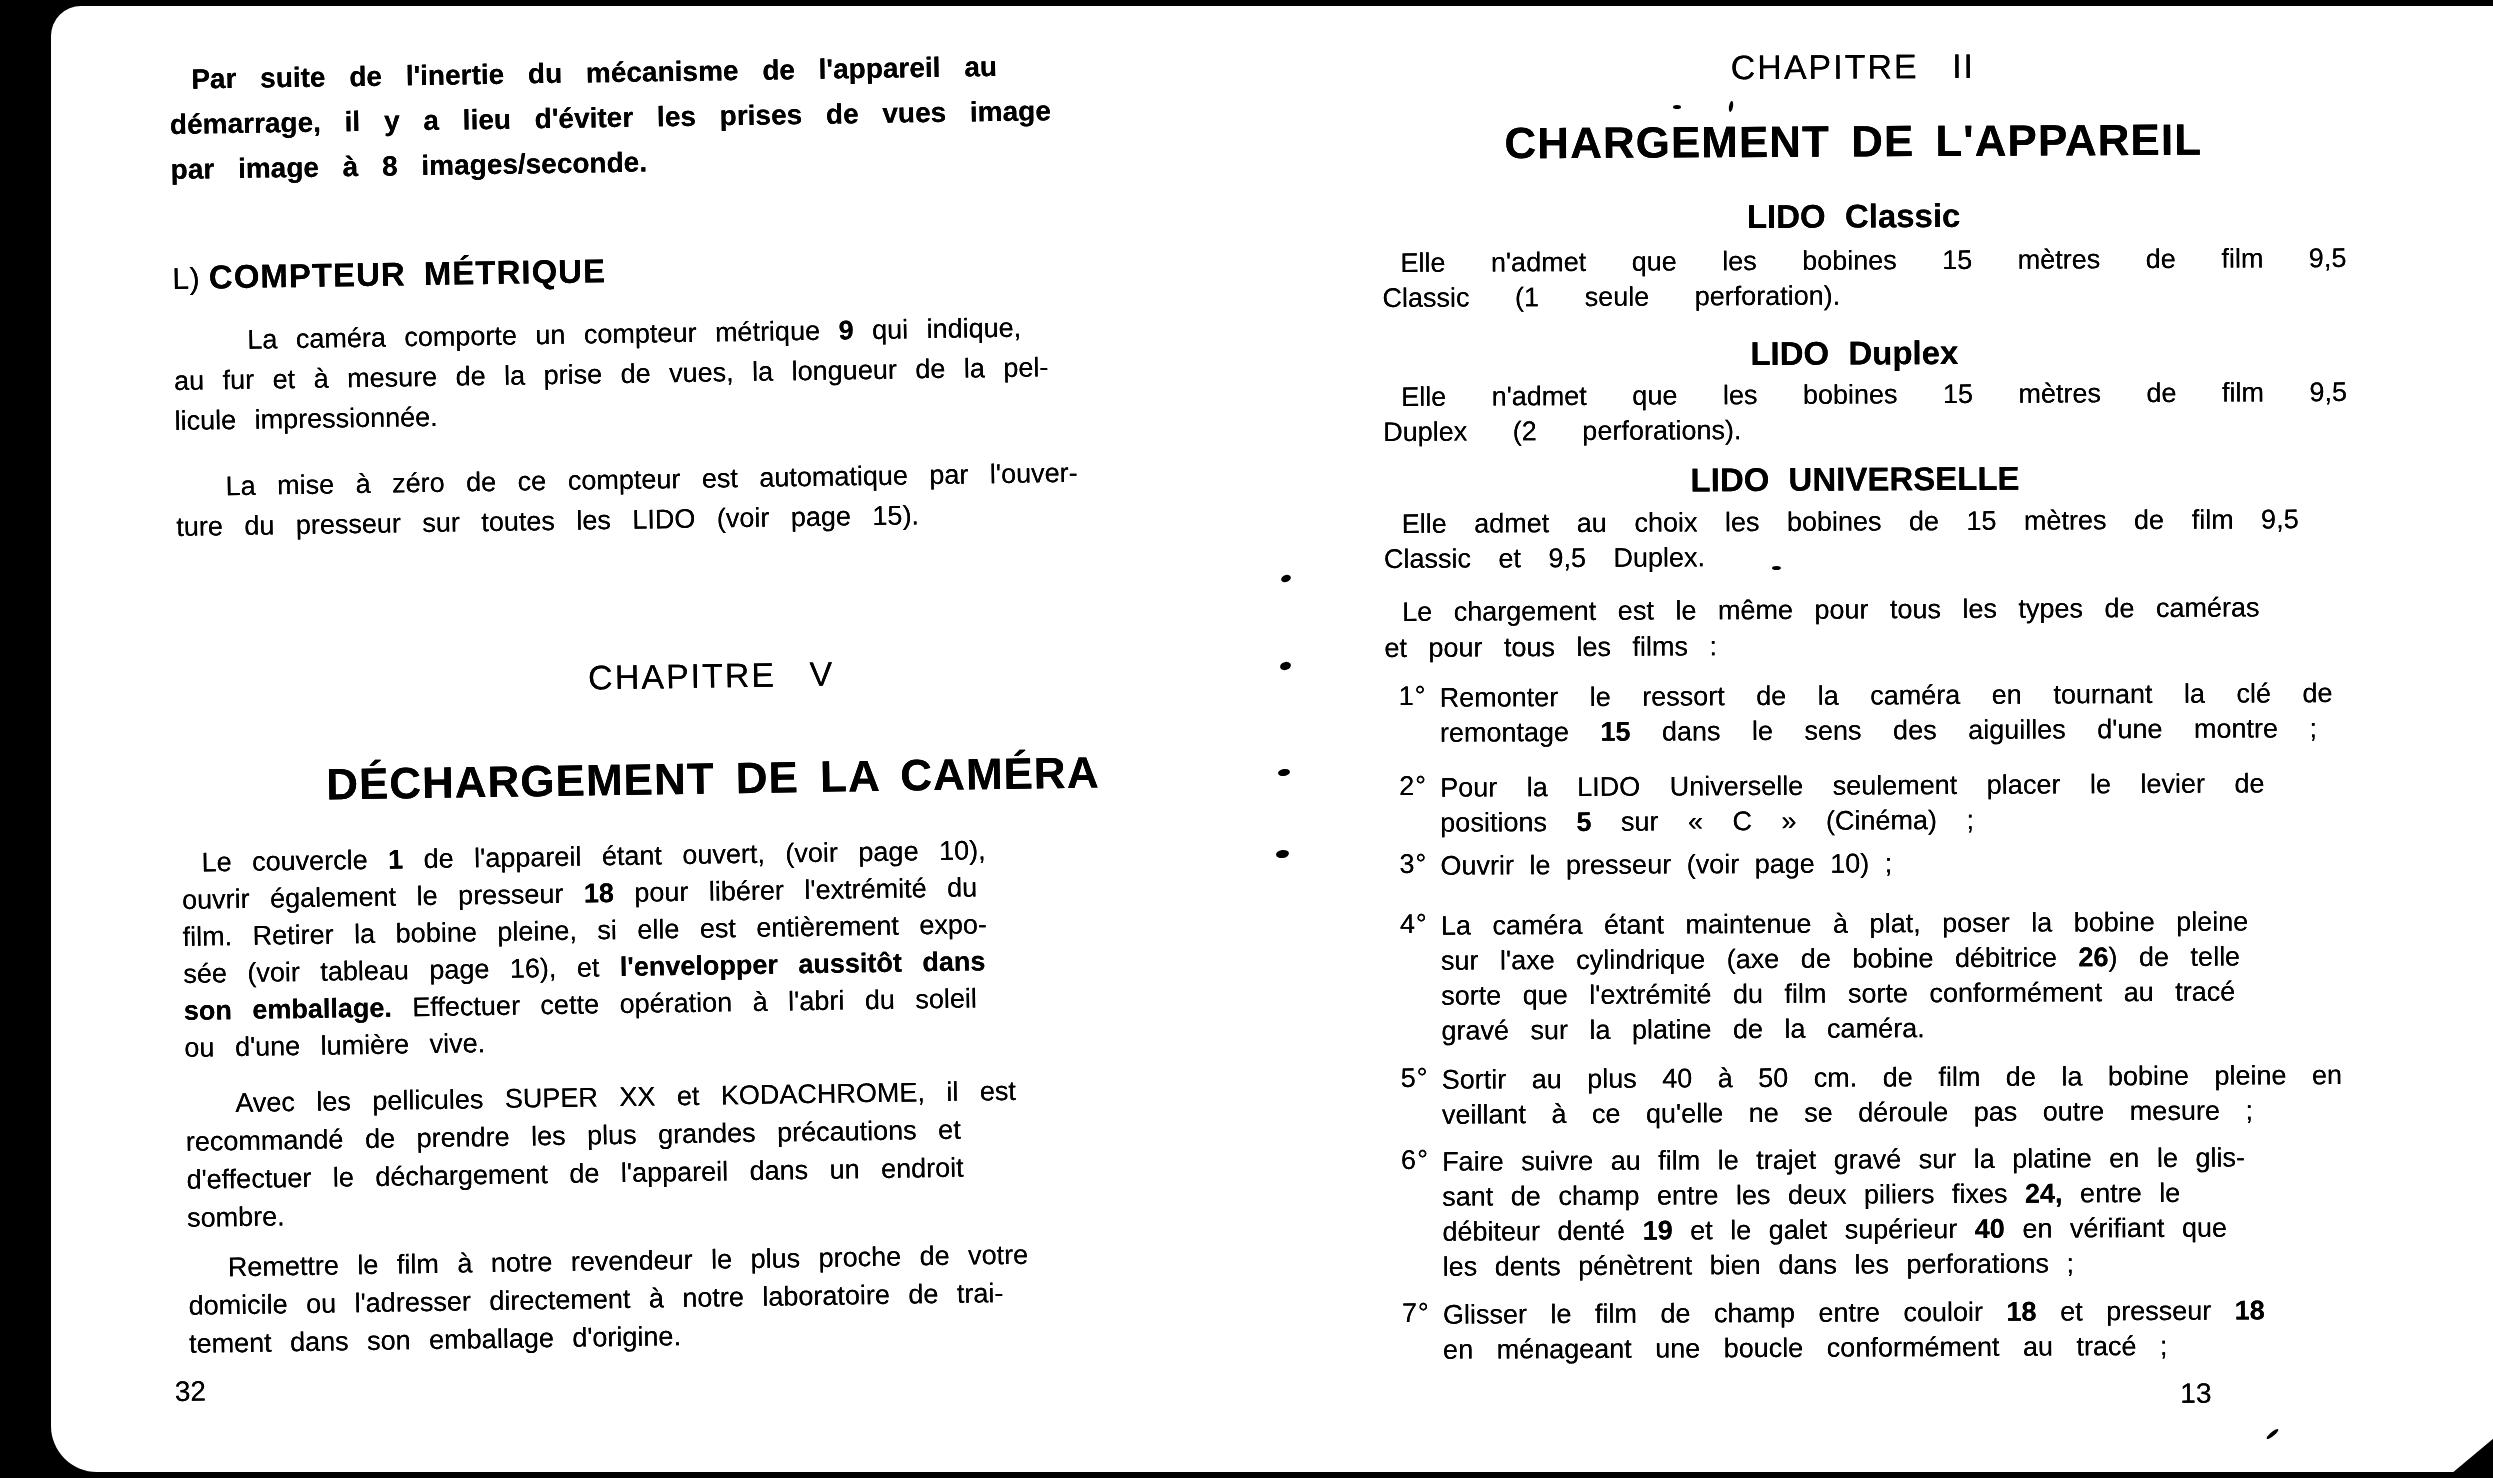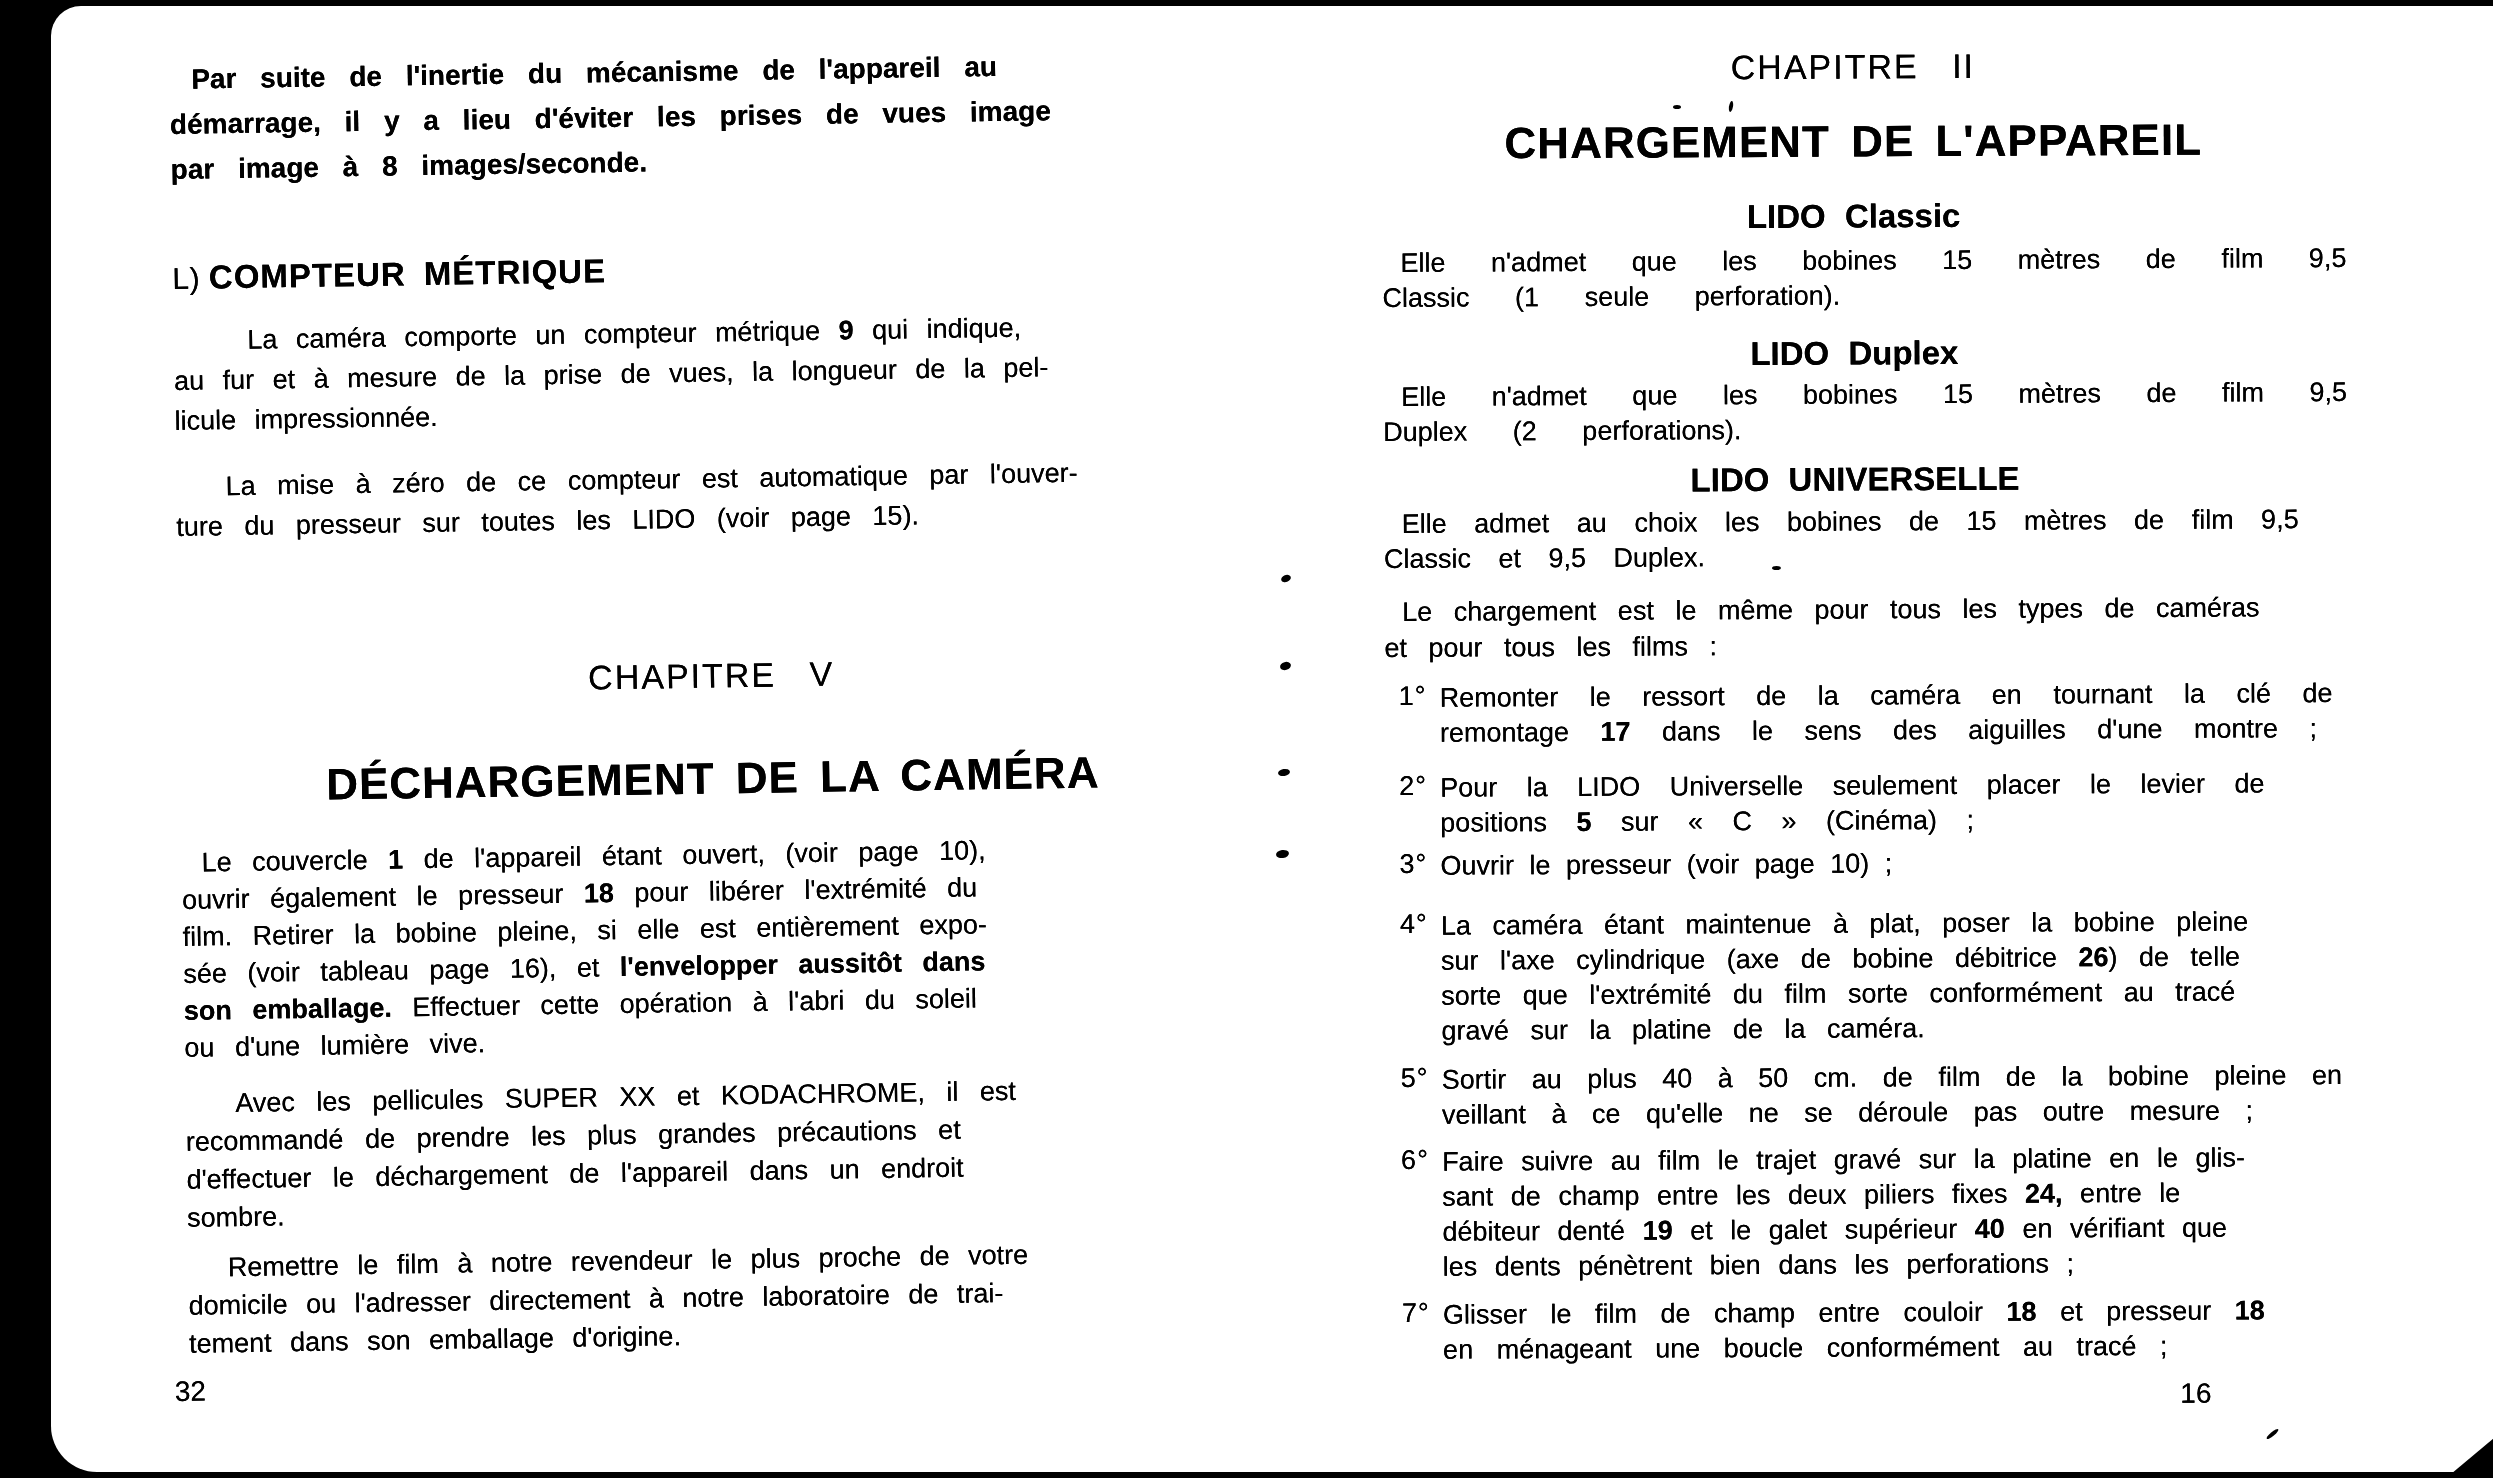--- a/index.html
+++ b/index.html
@@ -107,21 +107,21 @@
     <div class="abs txt rich sec-body ws-l" style="top:507px"><span>Elle admet au choix les bobines de 15 mètres de film 9,5
 Classic et 9,5 Duplex.</span></div>
 
     <div class="abs txt rich lead" style="top:594px"><span>Le chargement est le même pour tous les types de caméras
 et pour tous les films :</span></div>
 
     <div class="abs steps" style="top:681px">
       <div class="step">
         <div class="step-num txt">1°</div>
         <div class="step-body txt rich" style="word-spacing:24px"><span>Remonter le ressort de la caméra en tournant la clé de
-remontage </span><b>17</b><span> dans le sens des aiguilles d'une montre ;</span></div>
+remontage </span><b>15</b><span> dans le sens des aiguilles d'une montre ;</span></div>
       </div>
       <div class="step" style="margin-top:20px">
         <div class="step-num txt">2°</div>
         <div class="step-body txt rich" style="word-spacing:22px"><span>Pour la LIDO Universelle seulement placer le levier de
 positions </span><b>5</b><span> sur « C » (Cinéma) ;</span></div>
       </div>
       <div class="step" style="margin-top:8px">
         <div class="step-num txt">3°</div>
         <div class="step-body txt rich" style="word-spacing:8px"><span>Ouvrir le presseur (voir page 10) ;</span></div>
       </div>
@@ -144,21 +144,21 @@
 débiteur denté </span><b>19</b><span> et le galet supérieur </span><b>40</b><span> en vérifiant que
 les dents pénètrent bien dans les perforations ;</span></div>
       </div>
       <div class="step" style="margin-top:13px">
         <div class="step-num txt">7°</div>
         <div class="step-body txt rich" style="word-spacing:16px"><span>Glisser le film de champ entre couloir </span><b>18</b><span> et presseur </span><b>18</b><span>
 en ménageant une boucle conformément au tracé ;</span></div>
       </div>
     </div>
 
-    <div class="abs txt pagenum" style="top:1382px;left:792px;width:99px">16</div>
+    <div class="abs txt pagenum" style="top:1382px;left:792px;width:99px">13</div>
   </div>
 
   <div class="speck" style="left:1281px;top:575px;width:10px;height:7px;transform:rotate(-20deg)"></div>
   <div class="speck" style="left:1280px;top:662px;width:11px;height:8px;transform:rotate(-15deg)"></div>
   <div class="speck" style="left:1278px;top:769px;width:12px;height:7px;transform:rotate(-10deg)"></div>
   <div class="speck" style="left:1276px;top:850px;width:13px;height:8px;transform:rotate(-8deg)"></div>
   <div class="speck" style="left:1673px;top:105px;width:8px;height:4px"></div>
   <div class="speck" style="left:1729px;top:101px;width:4px;height:11px;transform:rotate(10deg)"></div>
   <div class="speck" style="left:1772px;top:566px;width:9px;height:4px"></div>
   <div class="speck" style="left:2265px;top:1432px;width:15px;height:4px;transform:rotate(-40deg)"></div>

